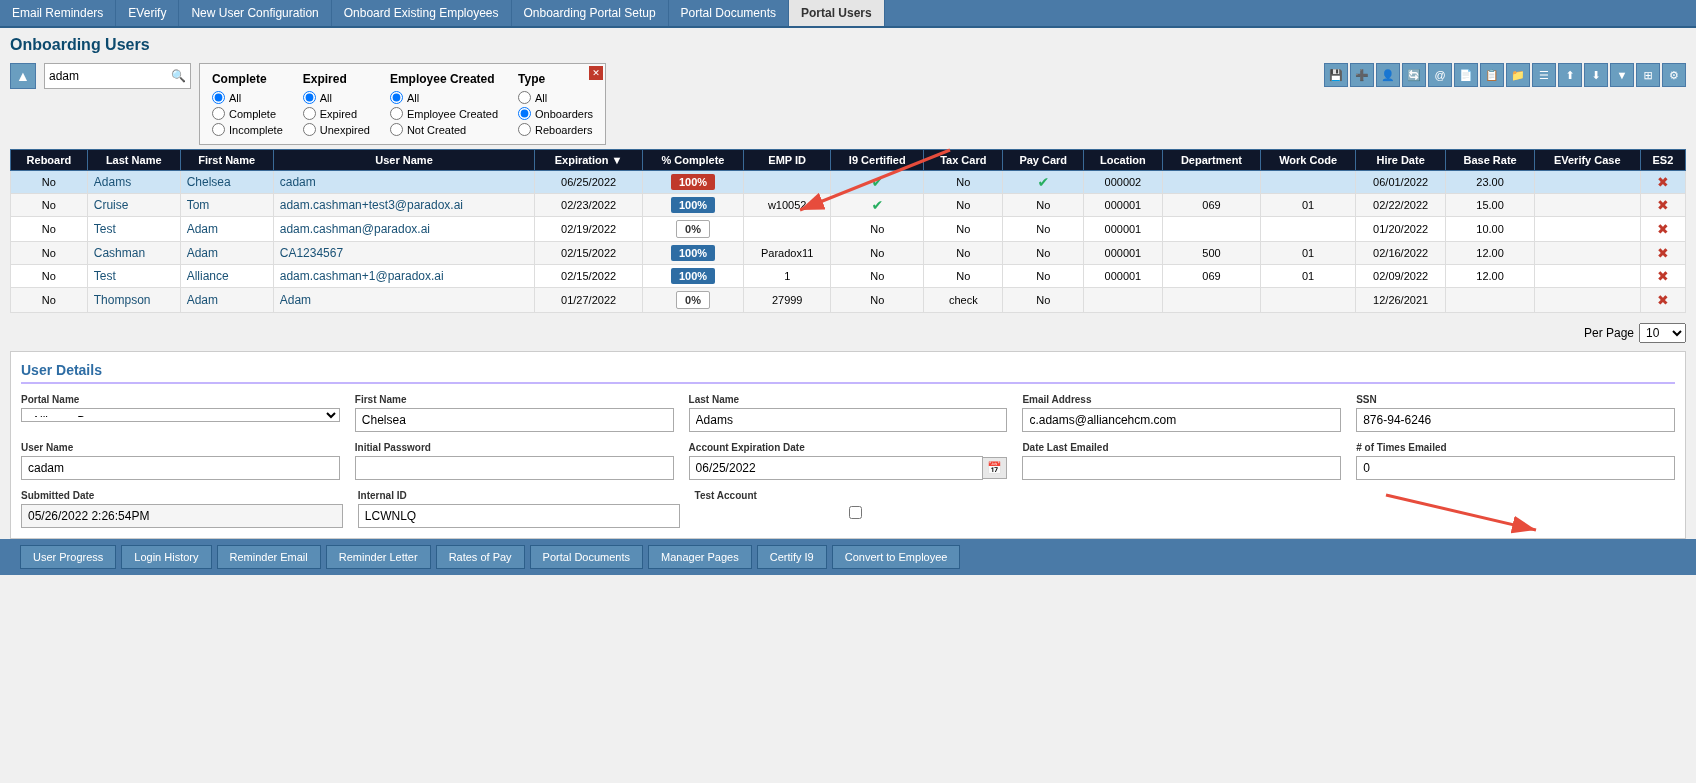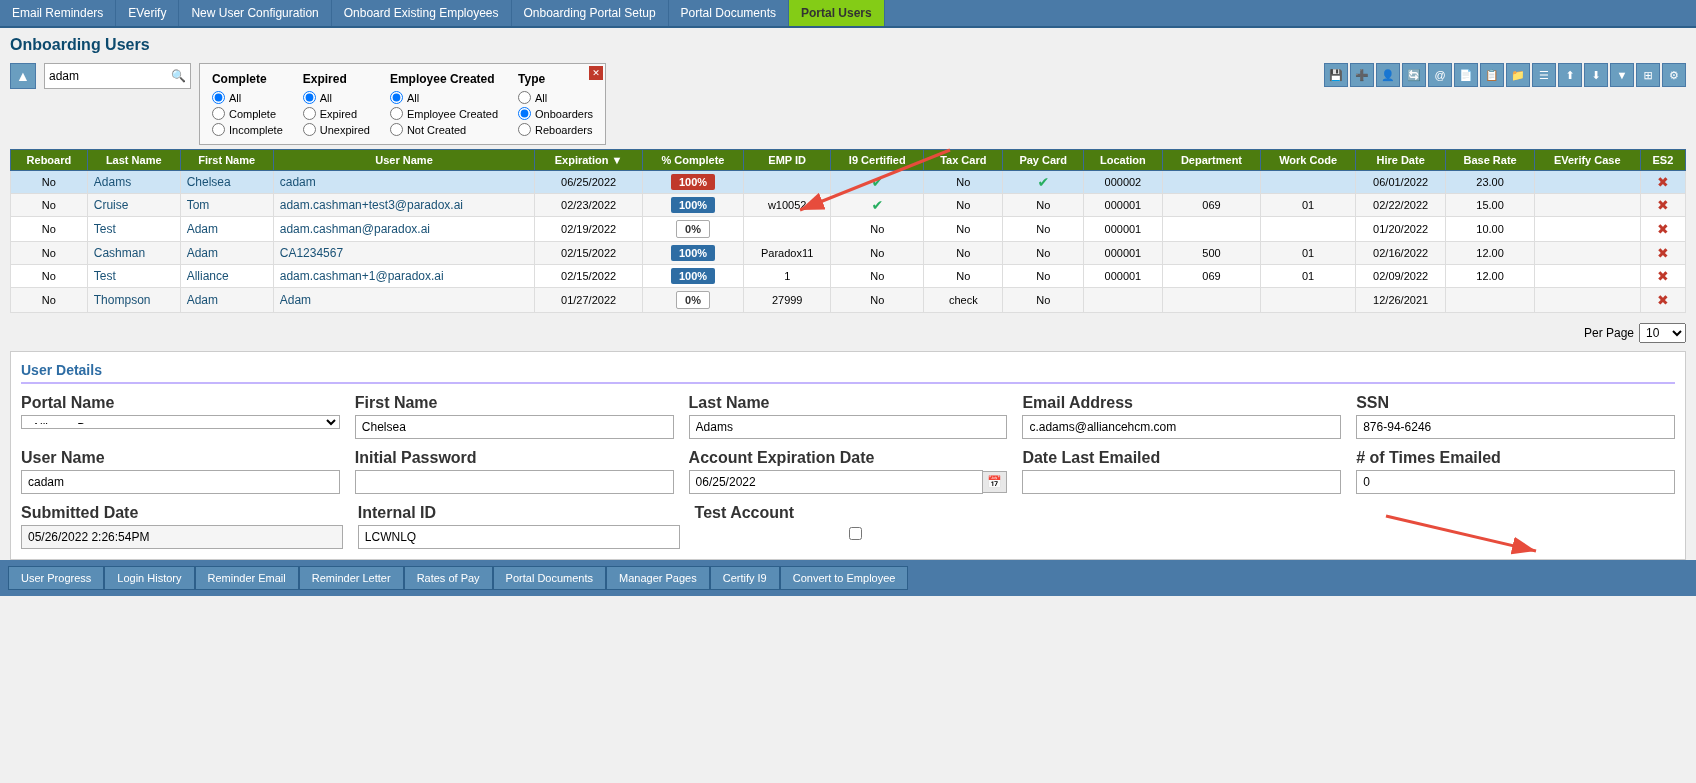--- a/index.html
+++ b/index.html
@@ -1,40 +1,40 @@
 <!DOCTYPE html>
 <html><head>
   <meta charset="utf-8">
   <style>
     * { box-sizing: border-box; margin: 0; padding: 0; font-family: Arial, sans-serif; font-size: 12px; }
     body { background: #f0f0f0; overflow-x: hidden; }
 
     
     .tab-bar { display: flex; background: #4a7aa7; border-bottom: 2px solid #2d5f8a; }
     .tab { padding: 6px 12px; color: #fff; cursor: pointer; border-right: 1px solid #3a6a97; white-space: nowrap; font-size: 11px; }
-    .tab.active { background: #84cc16; color: #333; font-weight: bold; }
+    .tab.active { background: #e5e5e5; color: #333; font-weight: bold; }
 
     
     .page-title { padding: 8px 4px 4px 10px; font-size: 16px; font-weight: bold; color: #0c4a6e; }
 
     
     .main-content { padding: 0 10px; }
     .scroll-btn { width: 26px; height: 26px; background: #6a9ec0; color: white; border: 1px solid #4a7aa7; cursor: pointer; display: flex; align-items: center; justify-content: center; font-size: 14px; }
     .search-box { display: flex; align-items: center; border: 1px solid #aaa; background: white; padding: 2px 4px; height: 26px; }
     .search-box input { border: none; outline: none; font-size: 12px; width: 120px; }
     .search-icon { color: #666; margin-left: 2px; cursor: pointer; }
     .filter-col { display: flex; flex-direction: column; gap: 3px; }
     .filter-col label.header { font-weight: bold; margin-bottom: 2px; font-size: 12px; }
     .filter-col label { display: flex; align-items: center; gap: 4px; font-size: 11px; cursor: pointer; }
     .filter-col input[type="radio"] { margin: 0; }
     .icon-btn { width: 24px; height: 24px; background: #6a9ec0; border: 1px solid #4a7aa7; color: white; cursor: pointer; display: flex; align-items: center; justify-content: center; font-size: 11px; }
 
     
     .data-table { width: 100%; border-collapse: collapse; border: 1px solid #aaa; margin-bottom: 5px; }
-    .data-table th { background: #4d7c0f; color: white; padding: 4px 6px; border: 1px solid #3a6a97; text-align: center; font-size: 11px; white-space: nowrap; cursor: pointer; }
+    .data-table th { background: #0f172a; color: white; padding: 4px 6px; border: 1px solid #3a6a97; text-align: center; font-size: 11px; white-space: nowrap; cursor: pointer; }
     .data-table td { padding: 3px 6px; border: 1px solid #ddd; text-align: center; font-size: 11px; white-space: nowrap; }
     .data-table tr:nth-child(odd) { background: #ffffff; }
     .data-table tr:nth-child(even) { background: #f5f5f5; }
     .data-table tr.selected { background: #cde4f5; }
     .data-table tr.selected td { background: #cde4f5; }
     .data-table td.left { text-align: left; }
     .data-table td a { color: #1a5276; text-decoration: none; cursor: pointer; }
 
     
     .progress-bar { display: inline-block; padding: 2px 8px; color: white; font-weight: bold; font-size: 11px; border-radius: 2px; }
@@ -48,34 +48,34 @@
 
     
     .per-page { display: flex; align-items: center; gap: 5px; margin: 5px 0; font-size: 12px; justify-content: flex-end; }
     .per-page select { font-size: 12px; padding: 1px 2px; }
 
     
     .user-details-section { background: #fff; border: 1px solid #ccc; margin-top: 8px; padding: 10px; }
     .section-title { font-size: 14px; font-weight: bold; color: #2e6da4; border-bottom: 2px solid #c4b5fd; padding-bottom: 4px; margin-bottom: 10px; }
     .form-grid { display: grid; grid-template-columns: repeat(5, 1fr); gap: 10px 15px; margin-bottom: 10px; }
     .form-group { display: flex; flex-direction: column; gap: 3px; }
-    .form-group label { font-weight: bold; font-size: 16px; color: #333; }
+    .form-group label { font-weight: bold; font-size: 10px; color: #333; }
     .form-group input, .form-group select { border: 1px solid #aaa; padding: 4px 6px; font-size: 12px; width: 100%; background: white; }
     .form-group input[readonly] { background: #f5f5f5; }
     .form-group .input-with-icon { display: flex; align-items: center; }
     .form-group .input-with-icon input { flex: 1; }
     .form-group .cal-icon { border: 1px solid #aaa; border-left: none; padding: 3px 4px; background: #e8e8e8; cursor: pointer; }
     .form-group select { height: 14px; }
 
     
     .checkbox-group { display: flex; align-items: center; gap: 5px; margin-top: 20px; }
     .checkbox-group input[type="checkbox"] { margin: 0; }
 
     
-    .bottom-buttons { background: #4a7aa7; padding: 6px 8px; display: flex; align-items: center; position: relative; }
+    .bottom-buttons { background: #4a7aa7; padding: 6px 20px; display: flex; gap: 5px; align-items: center; position: relative; }
     .btn { padding: 5px 12px; font-size: 11px; cursor: pointer; border: 1px solid #2d5f8a; background: #5a8db5; color: white; white-space: nowrap; }
 
     
     .top-controls { display: flex; align-items: flex-start; padding: 5px 10px 0 10px; }
     .top-controls-left { display: flex; align-items: flex-start; gap: 8px; }
     .top-controls-right { margin-left: auto; display: flex; align-items: center; gap: 2px; }
 
     
     .table-container { overflow-x: auto; }
 

